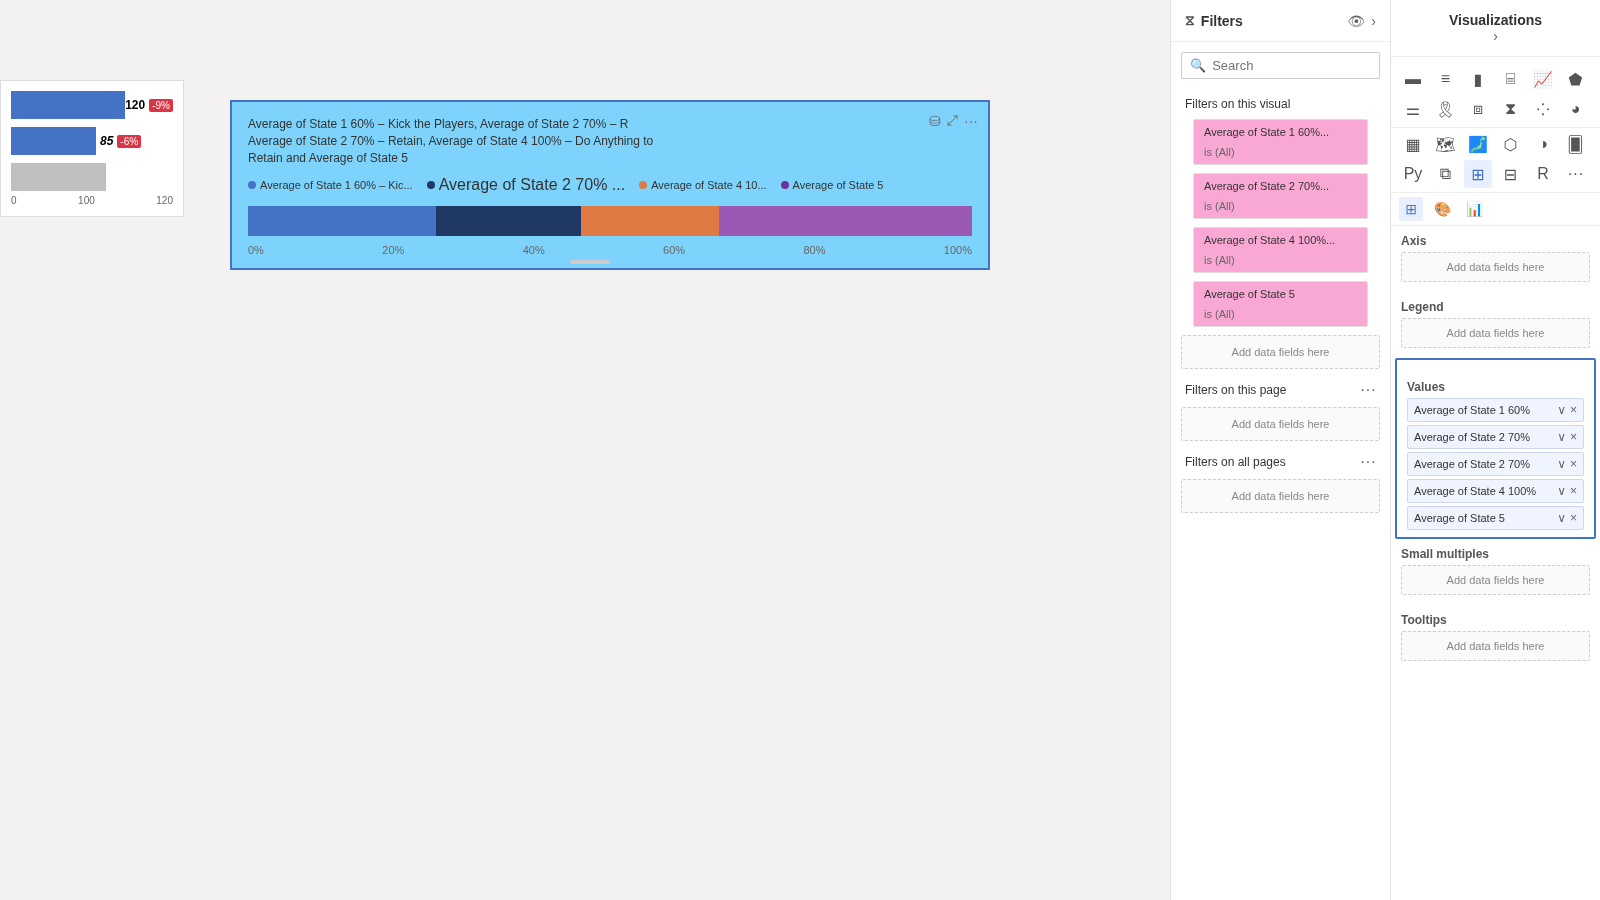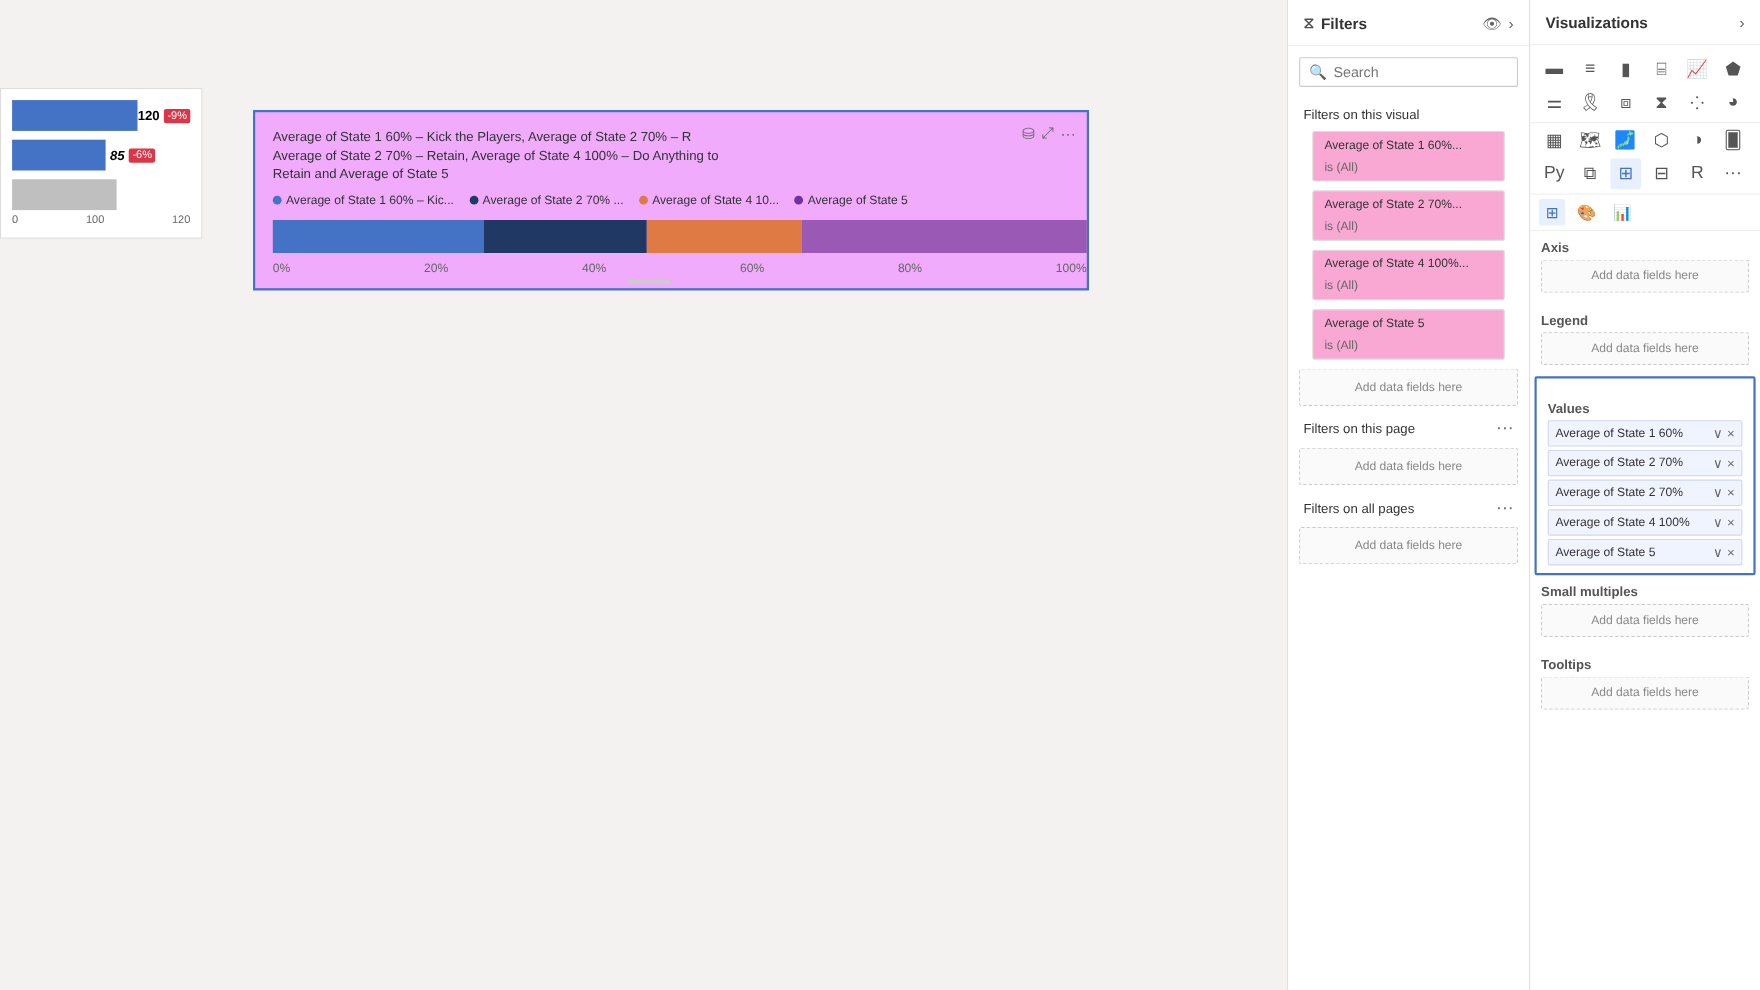--- a/index.html
+++ b/index.html
@@ -67,23 +67,23 @@
       margin-top: 4px;
       padding-left: 0;
     }
 
     
     .main-chart {
       position: absolute;
       left: 230px;
       top: 100px;
       width: 760px;
-      background: #f0abfc;
+      background: #7dd3fc;
       border: 2px solid #4472c4;
-      padding: 14px 0 12px 16px;
+      padding: 14px 16px 12px 16px;
     }
 
     .chart-title {
       font-size: 12px;
       color: #333;
       margin-bottom: 10px;
       line-height: 1.4;
     }
 
     .chart-icons {
@@ -279,20 +279,21 @@
       display: flex;
       flex-direction: column;
     }
 
     .viz-header {
       display: flex;
       align-items: center;
       justify-content: space-between;
       padding: 12px 14px;
       border-bottom: 1px solid #eee;
+      flex-direction: column;
     }
 
     .viz-title {
       font-size: 14px;
       font-weight: 600;
       color: #333;
     }
 
     .viz-icon-grid {
       display: grid;
@@ -429,21 +430,21 @@
       <span title="More options">···</span>
     </div>
 
     <div class="chart-legend">
       <div class="legend-item">
         <div class="legend-dot" style="background:#4472c4;"></div>
         <span style="font-size:11px;">Average of State 1 60% – Kic...</span>
       </div>
       <div class="legend-item">
         <div class="legend-dot" style="background:#203864;"></div>
-        <span style="font-size:11px;text-align:center;">Average of State 2 70% ...</span>
+        <span style="font-size:16px;text-align:center;">Average of State 2 70% ...</span>
       </div>
       <div class="legend-item">
         <div class="legend-dot" style="background:#e07a45;"></div>
         <span style="font-size:11px;">Average of State 4 10...</span>
       </div>
       <div class="legend-item">
         <div class="legend-dot" style="background:#7030a0;"></div>
         <span style="font-size:11px;">Average of State 5</span>
       </div>
     </div>

